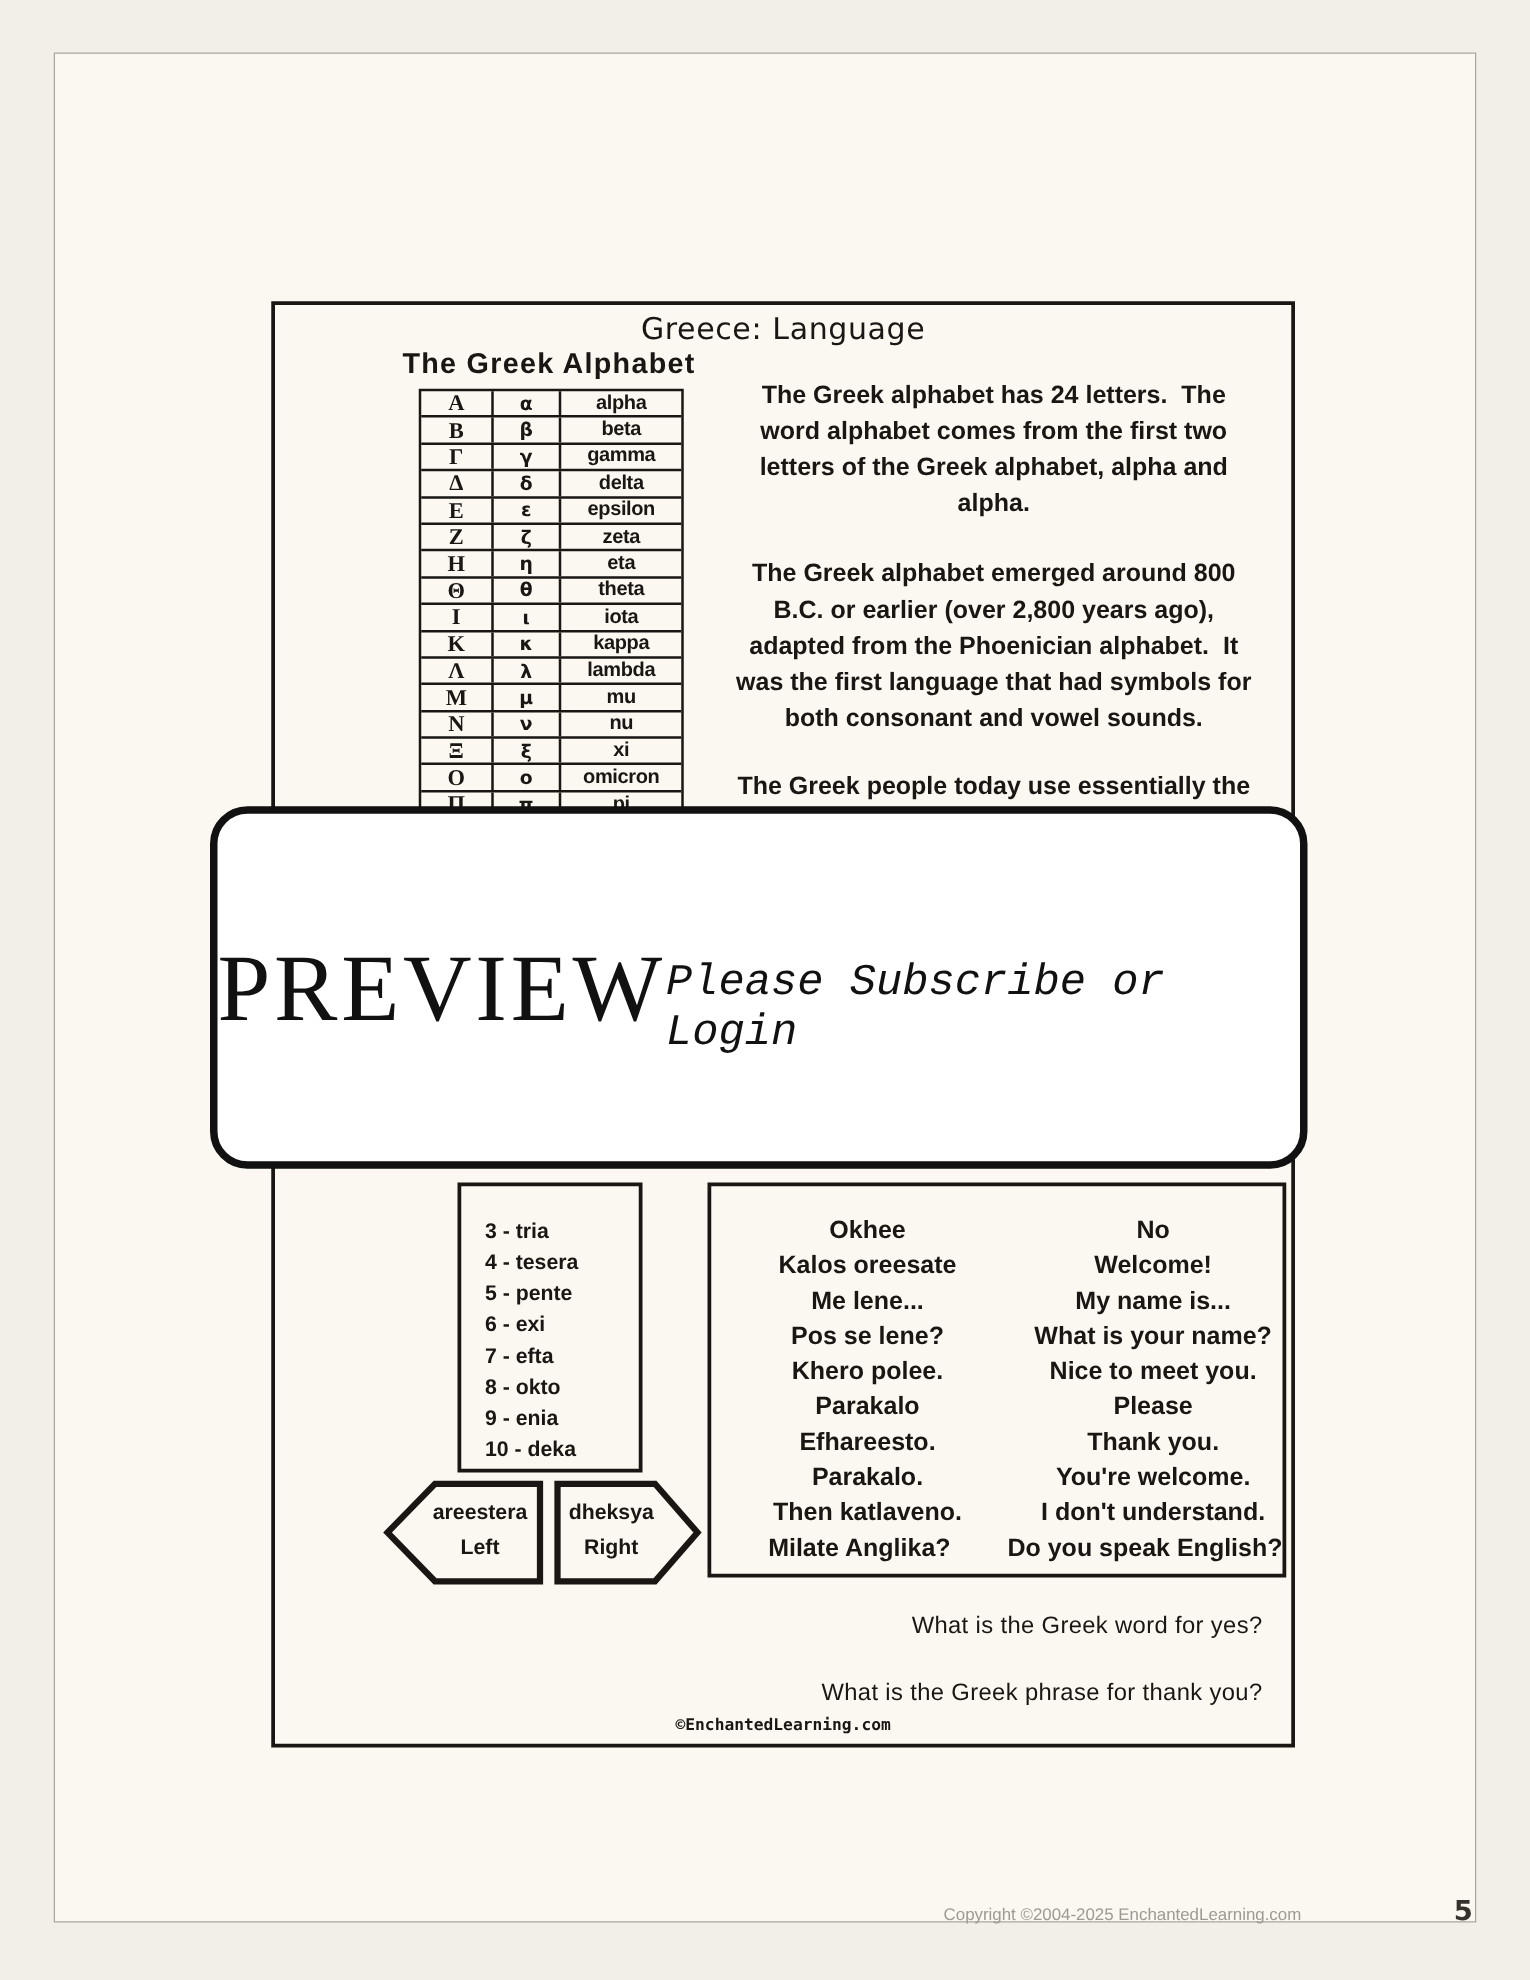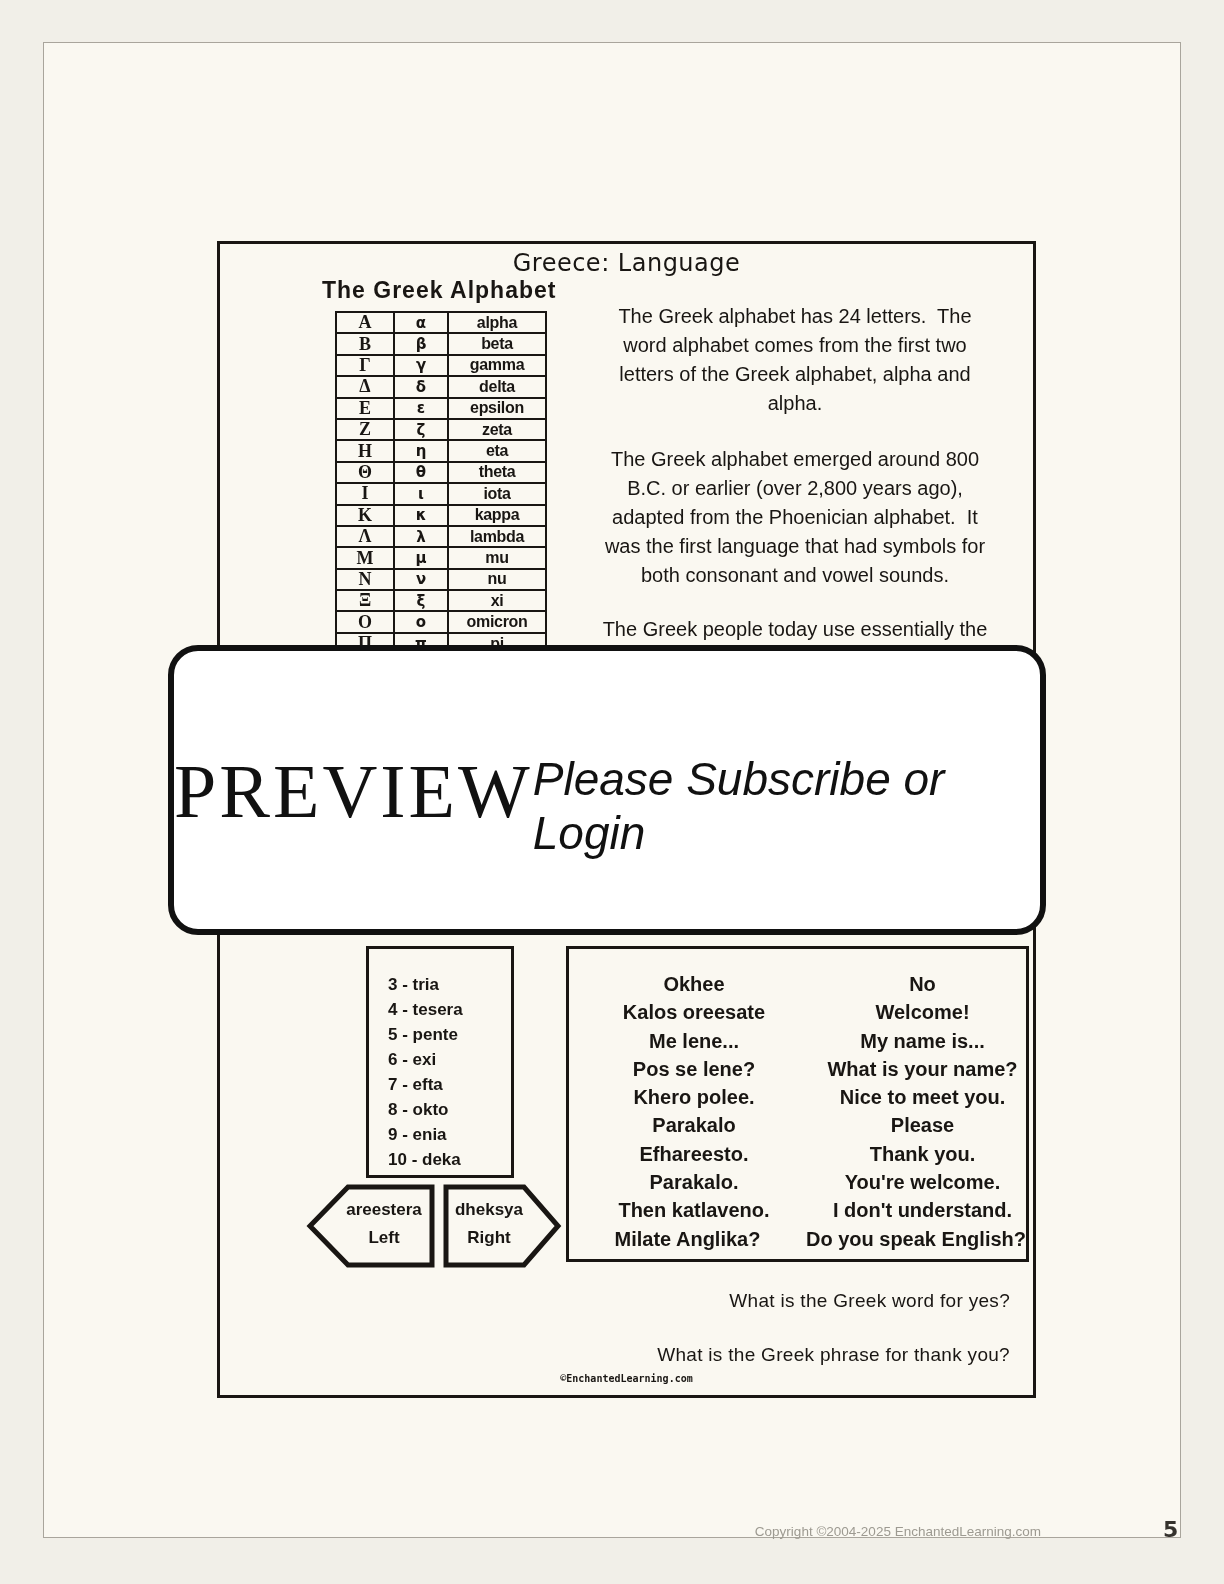--- a/index.html
+++ b/index.html
@@ -26,21 +26,21 @@
     font-weight:bold; font-size:23px; letter-spacing:1px;
   }
   .alpha-table { position:absolute; left:115px; top:67px; width:212px; border:2px solid #191613; }
   .alpha-row { display:flex; height:21.4px; border-bottom:2px solid #191613; }
   .alpha-row:last-child { border-bottom:none; }
   .alpha-row > div { display:flex; align-items:center; justify-content:center; }
   .cu { width:58px; border-right:2px solid #191613; font-family:"Liberation Serif", serif; font-weight:bold; font-size:18px; }
   .cl { width:54px; border-right:2px solid #191613; font-family:"DejaVu Sans", sans-serif; font-weight:bold; font-size:15px; }
   .cn { flex:1; font-weight:bold; font-size:16px; letter-spacing:-0.3px; }
   .paras { position:absolute; left:337px; top:0; width:476px; }
-  .para { position:absolute; left:0; right:0; text-align:center; font-weight:normal; font-size:20px; line-height:29px; }
+  .para { position:absolute; left:0; right:0; text-align:center; font-weight:bold; font-size:20px; line-height:29px; }
   .para div { white-space:pre; }
   .para-1 { top:58px; } .para-2 { top:201px; } .para-3 { top:371px; }
   .numbers-box {
     position:absolute; left:146px; top:702px; width:148px; height:232px;
     border:3px solid #191613; padding:23px 0 0 19px;
     font-weight:bold; font-size:17px; line-height:25px;
   }
   .numbers-box div { white-space:pre; }
   .phrases-box {
     position:absolute; left:346px; top:702px; width:463px; height:316px;
@@ -54,33 +54,33 @@
   .arrow-right { left:222px; width:120px; }
   .arrow svg { position:absolute; left:0; top:0; width:100%; height:100%; }
   .arrow-label { position:absolute; top:15px; font-weight:bold; font-size:17px; line-height:28px; text-align:center; }
   .arrow-left  .arrow-label { left:30px; right:4px; }
   .arrow-right .arrow-label { left:4px;  right:30px; }
   .question { position:absolute; left:90px; width:700px; display:flex; align-items:flex-end; font-size:19px; letter-spacing:0.3px;flex-direction:column; }
   .question-1 { top:1046px; } .question-2 { top:1100px; }
   .answer-line { flex:1; border-bottom:2px solid #2a2723; margin-left:12px; height:24px; }
   .credit {
     position:absolute; left:0; right:0; top:1129px; text-align:center;
-    font-family:"DejaVu Sans Mono", monospace; font-weight:bold; font-size:10px;
+    font-family:"DejaVu Sans Mono", monospace; font-weight:bold; font-size:13px;
   }
   .overlay {
     position:absolute; left:168px; top:645px; width:878px; height:290px; z-index:5;
     background:#ffffff; border:6px solid #111111; border-radius:30px;
     display:flex; flex-direction:row; align-items:center; justify-content:center;
   }
   .overlay-title {
     font-family:"Liberation Serif", serif; font-size:76px; line-height:1;
     letter-spacing:3px; color:#111111; margin-top:2px;
   }
   .overlay-sub {
-    font-family:Liberation Sans, sans-serif; font-style:italic; font-size:46px;
+    font-family:Liberation Mono, monospace; font-style:italic; font-size:35px;
     color:#111111; margin-top:32px;
   }
   .footer-copyright { position:absolute; right:139px; top:1481px; font-size:13.5px; color:#9d9a91;margin-left:34px; }
   .page-number { position:absolute; left:1119px; top:1474px; font-family:"DejaVu Sans", sans-serif; font-weight:bold; font-size:22px; color:#35322d; }
 </style>
 </head>
 <body>
 
 <div class="canvas">
   <div class="page">

